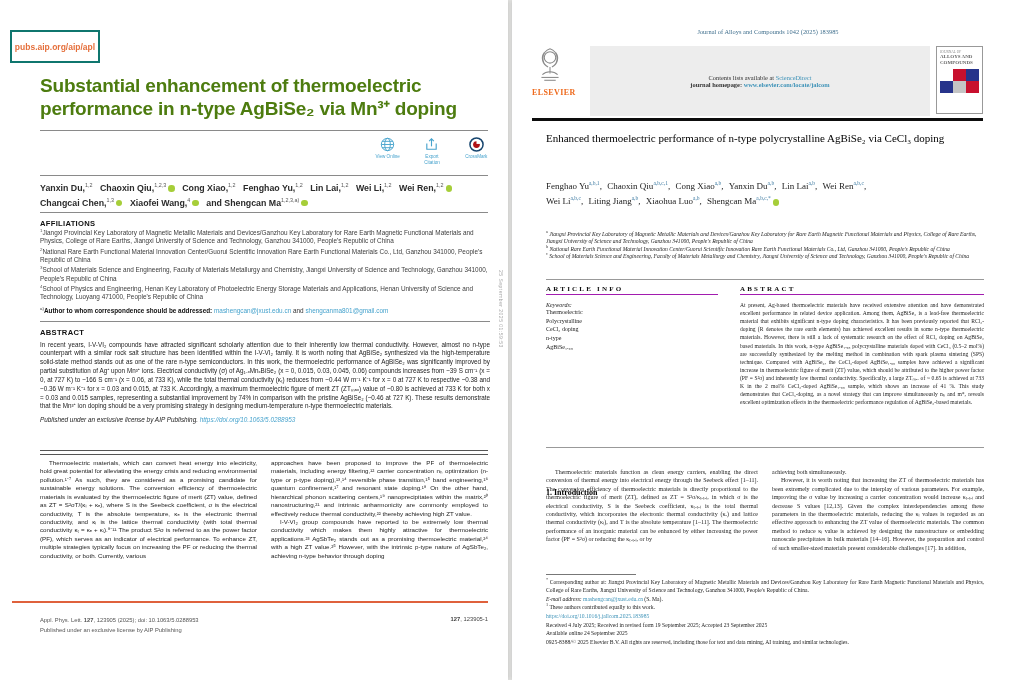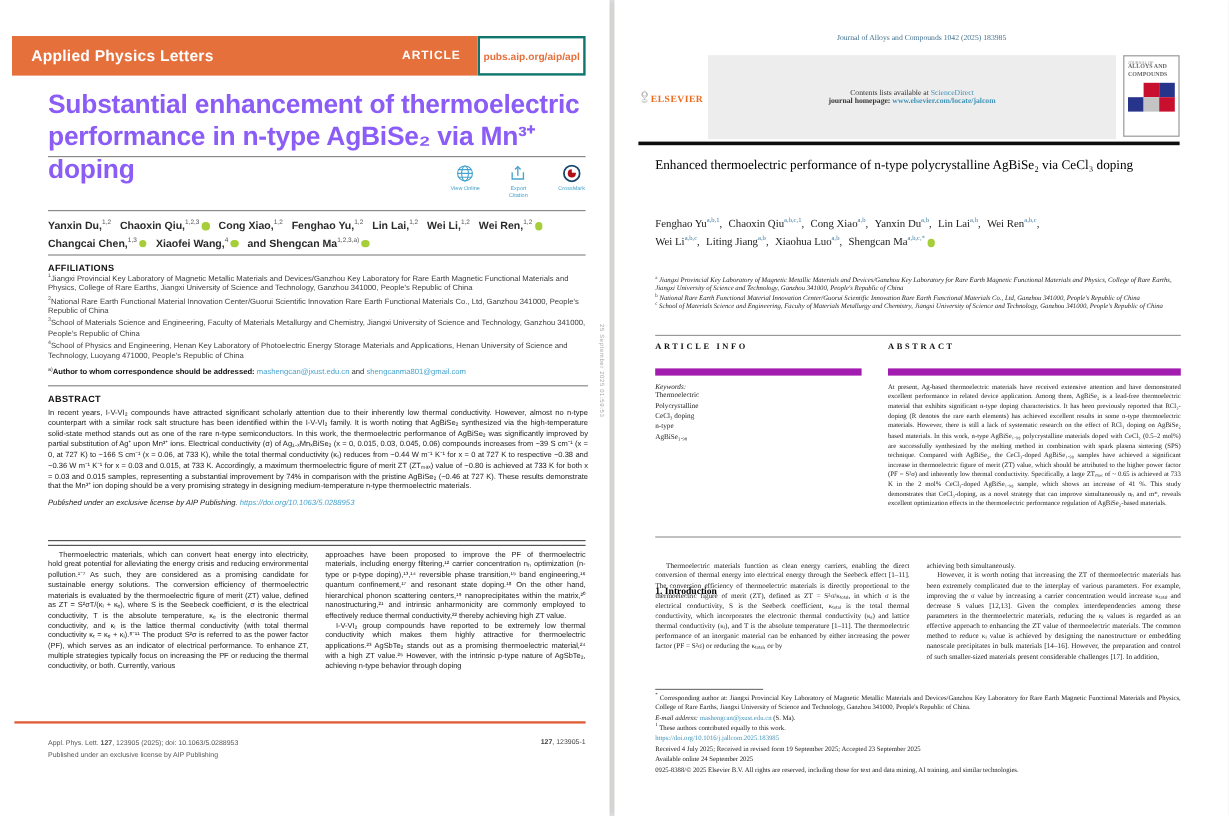--- a/index.html
+++ b/index.html
@@ -11,21 +11,21 @@
   .abs{position:absolute;}
 
   
   .banner{left:10px;top:30px;width:478px;height:33px;display:flex;align-items:stretch;}
   .banner-main{flex:1;background:#e5703c;display:flex;align-items:center;}
   .banner-journal{color:#fff;font-weight:bold;font-size:13px;padding-left:16px;letter-spacing:.2px;}
   .banner-spacer{flex:1;}
   .banner-article{color:#fff;font-weight:bold;font-size:10px;letter-spacing:.8px;margin-right:14px;}
   .banner-chip{width:86px;background:#fff;border:2px solid #0f766e;display:flex;align-items:center;justify-content:center;
                color:#e5703c;font-weight:bold;font-size:8.5px;}
-  .titleL{left:40px;top:74px;width:452px;font-size:22px;line-height:1.22;font-weight:bold;color:#8b5cf6;letter-spacing:-.2px;}
+  .titleL{left:40px;top:74px;width:452px;font-size:19px;line-height:1.22;font-weight:bold;color:#4d7c0f;letter-spacing:-.2px;}
   .ruleL{left:40px;width:448px;border-top:1px solid #8a8a8a;height:0;}
   .cite{left:40px;top:136px;width:330px;font-size:7.2px;line-height:1.55;color:#222;}
   .cite b{font-weight:bold;}
   .lnk{color:#47a3cd;text-decoration:none;cursor:pointer;}
   .iconsRow{left:374px;top:137px;width:116px;display:flex;gap:17px;}
   .icoItem{display:flex;flex-direction:column;align-items:center;width:28px;cursor:pointer;}
   .icoItem .cap{font-size:4.6px;color:#47a3cd;margin-top:2px;text-align:center;line-height:1.2;}
   .authorsL{left:40px;top:181px;width:450px;font-size:8.8px;line-height:1.65;color:#2b2b2b;font-weight:600;}
   .authL{margin-right:5px;white-space:nowrap;display:inline-block;}
   .authL .as{font-size:5.4px;font-weight:400;color:#555;}
@@ -45,40 +45,40 @@
   .colL{top:459px;width:217px;height:140px;font-size:6.2px;line-height:1.36;color:#222;text-align:justify;overflow:hidden;}
   .colp{margin:0;text-indent:9px;}
   .orangeRule{left:12px;top:601px;width:476px;border-top:2px solid #df613c;}
   .footL{left:40px;top:616px;width:330px;font-size:5.8px;line-height:1.7;color:#555;}
   .footR{right:20px;top:616px;font-size:5.8px;color:#444;}
   .sideStamp{left:498px;top:270px;writing-mode:vertical-rl;font-size:5px;color:#a8a8a8;letter-spacing:.5px;}
 
   
   .serif{font-family:"Liberation Serif",serif;}
   .citeR{left:0;top:28px;width:512px;text-align:center;font-size:6.4px;color:#41708e;}
-  .elsLogo{left:20px;top:46px;width:54px;height:70px;display:flex;flex-direction:row;align-items:center;}
+  .elsLogo{left:20px;top:46px;width:54px;height:70px;display:flex;flex-direction:column;}
   .elsLogo .ename{font-family:"Liberation Serif",serif;font-weight:bold;font-size:8px;color:#ee6a1d;letter-spacing:.4px;margin-top:2px;}
   .hdrBox{left:78px;top:46px;width:340px;height:70px;background:#ededed;display:flex;flex-direction:column;align-items:center;justify-content:center;}
   .hdrContents{font-size:6.4px;color:#333;}
   .hdrTitle{font-family:"Liberation Serif",serif;font-weight:bold;font-size:13px;color:#111;margin:5px 0 6px 0;}
   .hdrHome{font-size:6.4px;color:#333;font-weight:bold;}
   .cover{left:424px;top:46px;width:47px;height:68px;border:1px solid #999;background:#fff;padding:3px 2px 0 3px;box-sizing:border-box;}
   .cover .c1{font-size:3.5px;color:#888;line-height:1.2;}
   .cover .c2{font-size:5px;font-weight:bold;color:#666;line-height:1.15;}
   .checker{margin-top:3px;display:grid;grid-template-columns:repeat(3,13px);grid-auto-rows:12px;}
   .blackRule{left:20px;top:118px;width:451px;height:2.5px;background:#0d0d0d;}
   .titleR{left:34px;top:131px;width:436px;font-size:11px;line-height:1.32;color:#000;}
   .authorsR{left:34px;top:179px;width:352px;font-size:9px;line-height:1.72;color:#1c1c1c;}
   .authR{white-space:nowrap;margin-right:3px;display:inline-block;}
   .authR .as{font-size:5.5px;color:#3f7ca3;}
   .affFlowR{left:34px;top:231px;width:438px;}
   .affR{font-size:5.6px;font-style:italic;line-height:1.32;color:#222;}
   .affR .afs{font-size:4.2px;font-style:normal;color:#333;}
   .ruleR{left:34px;width:438px;border-top:1px solid #999;}
-  .secHead{font-size:7px;font-weight:bold;letter-spacing:2.2px;color:#111;border-bottom:6px solid #a21caf;padding-bottom:14px;}
+  .secHead{font-size:7px;font-weight:bold;letter-spacing:2.2px;color:#111;border-bottom:1px solid #a21caf;padding-bottom:1px;}
   .infoCol{left:34px;top:285px;width:172px;}
   .kwLabel{font-size:6px;font-style:italic;color:#222;margin-top:7px;}
   .kw{font-size:6px;color:#222;line-height:1.45;}
   .abstractCol{left:228px;top:285px;width:244px;}
   .absTxtR{font-size:5.6px;line-height:1.45;color:#1d1d1d;text-align:justify;margin-top:6px;}
   .introHead{left:34px;top:455px;font-size:8px;font-weight:bold;color:#000;margin-top:33px;}
   .colR{top:468px;width:212px;height:102px;font-size:6px;line-height:1.4;color:#1d1d1d;text-align:justify;overflow:hidden;}
   .fnSep{left:34px;top:574px;width:90px;border-top:1px solid #777;}
   .fnBlock{left:34px;top:578px;width:438px;font-size:5.6px;line-height:1.5;color:#222;text-align:justify;}
   .fnBlock .fsup{font-size:4.2px;}
@@ -86,25 +86,20 @@
   .metaBlock{left:34px;top:612px;width:438px;font-size:5.6px;line-height:1.55;color:#222;}
   .lnkR{color:#3f93b8;text-decoration:none;cursor:pointer;}
   sup{line-height:0;}
 </style>
 </head>
 <body>
 
 <div class="page" id="pageL">
 
   <div class="abs banner">
-    <div class="banner-main">
-      <span class="banner-journal">Applied Physics Letters</span>
-      <span class="banner-spacer"></span>
-      <span class="banner-article">ARTICLE</span>
-    </div>
     <div class="banner-chip">pubs.aip.org/aip/apl</div>
   </div>
 
   <div class="abs titleL">Substantial enhancement of thermoelectric performance in n-type AgBiSe₂ via Mn³⁺ doping</div>
 
   <div class="abs ruleL" style="top:130px;"></div>
 
 
   <div class="abs iconsRow">
     <div class="icoItem">

